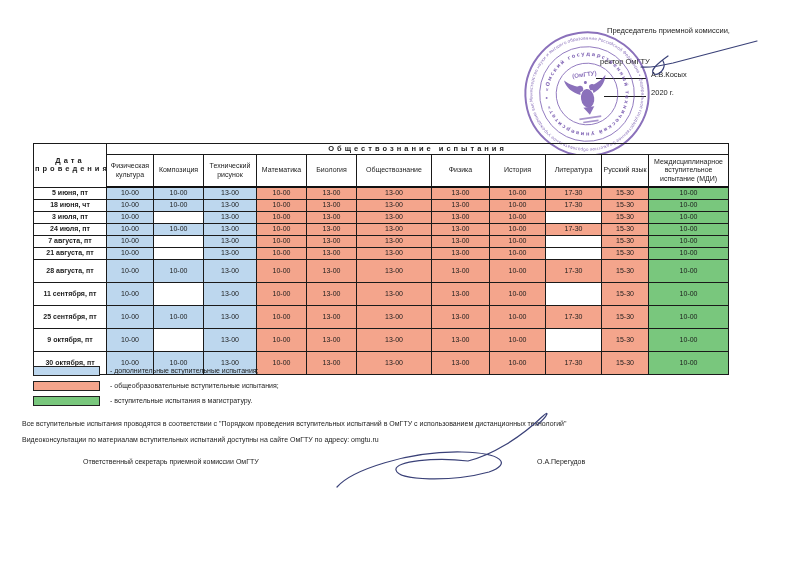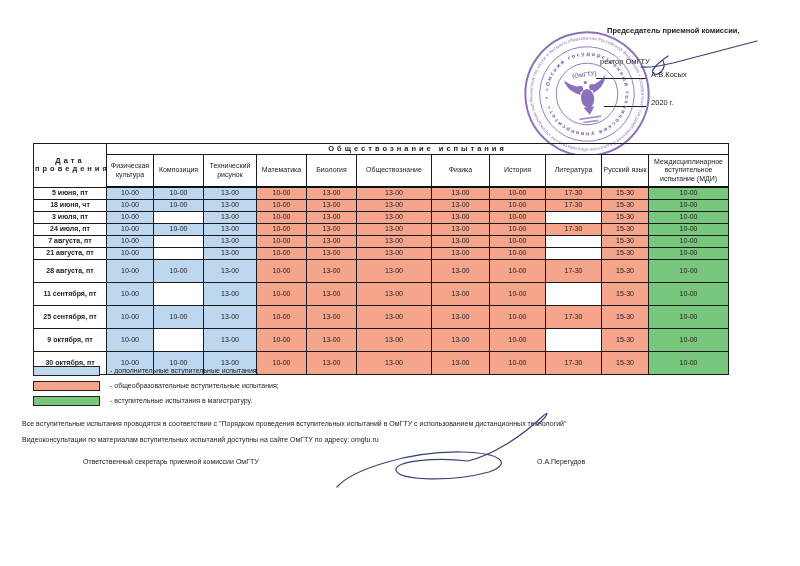--- a/index.html
+++ b/index.html
@@ -41,27 +41,27 @@
   #footer-right{position:absolute;left:537px;top:458px;font-size:7px;}
   
   #ink{position:absolute;left:0;top:0;width:800px;height:566px;pointer-events:none;}
 </style>
 </head>
 <body>
 
 <div id="page">
 
   <div id="approval">
-    <div class="row" style="left:11px;top:0;font-weight:bold;">Председатель приемной комиссии,</div>
+    <div class="row" style="left:11px;top:0;">Председатель приемной комиссии,</div>
     <div class="row" style="left:4px;top:31px;">ректор ОмГТУ</div>
     <div class="row" style="left:0;top:44px;">
       <span class="sig-line" style="width:50px;"></span>
       <span style="margin-left:3px;">А.В.Косых</span>
     </div>
-    <div class="row" style="left:8px;top:62px;margin-top:10px;">
+    <div class="row" style="left:8px;top:62px;">
       <span class="sig-line" style="width:42px;"></span>
       <span style="margin-left:3px;">2020 г.</span>
     </div>
   </div>
 
   <svg id="stamp" viewBox="0 0 120 120">
     <defs>
       <path id="ring1p" d="M 60,60 m -49.5,0 a 49.5,49.5 0 1,1 99,0 a 49.5,49.5 0 1,1 -99,0"></path>
       <path id="ring2p" d="M 60,60 m -35,0 a 35,35 0 1,1 70,0 a 35,35 0 1,1 -70,0"></path>
     </defs>

